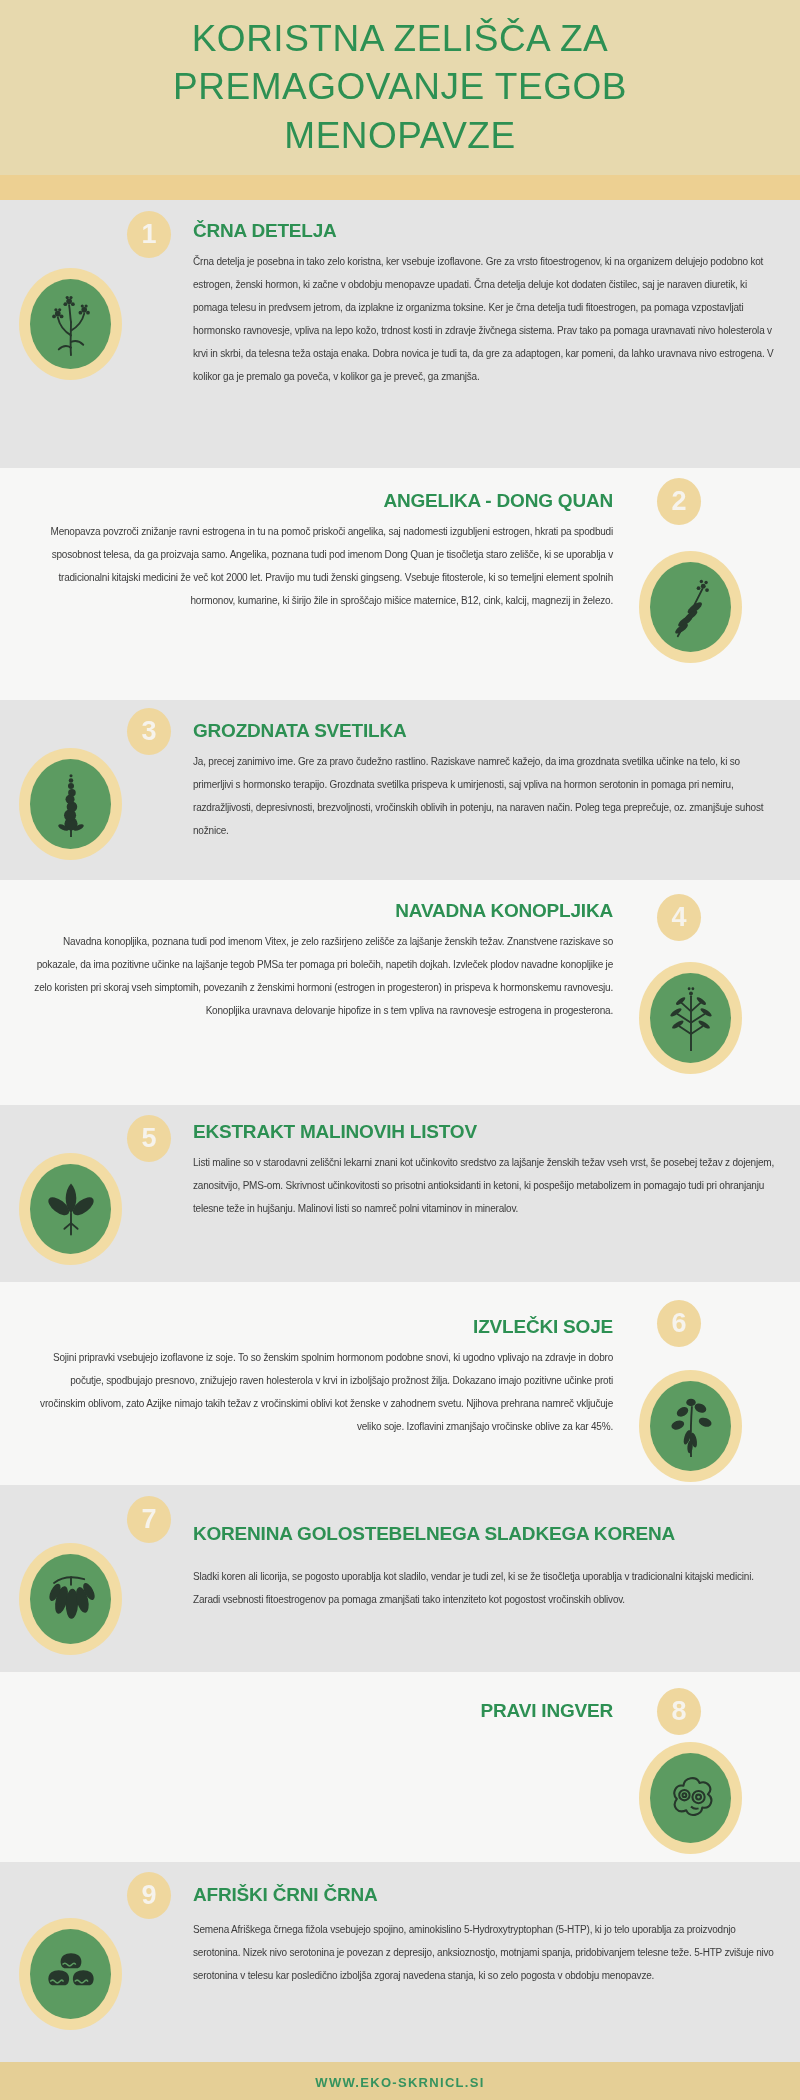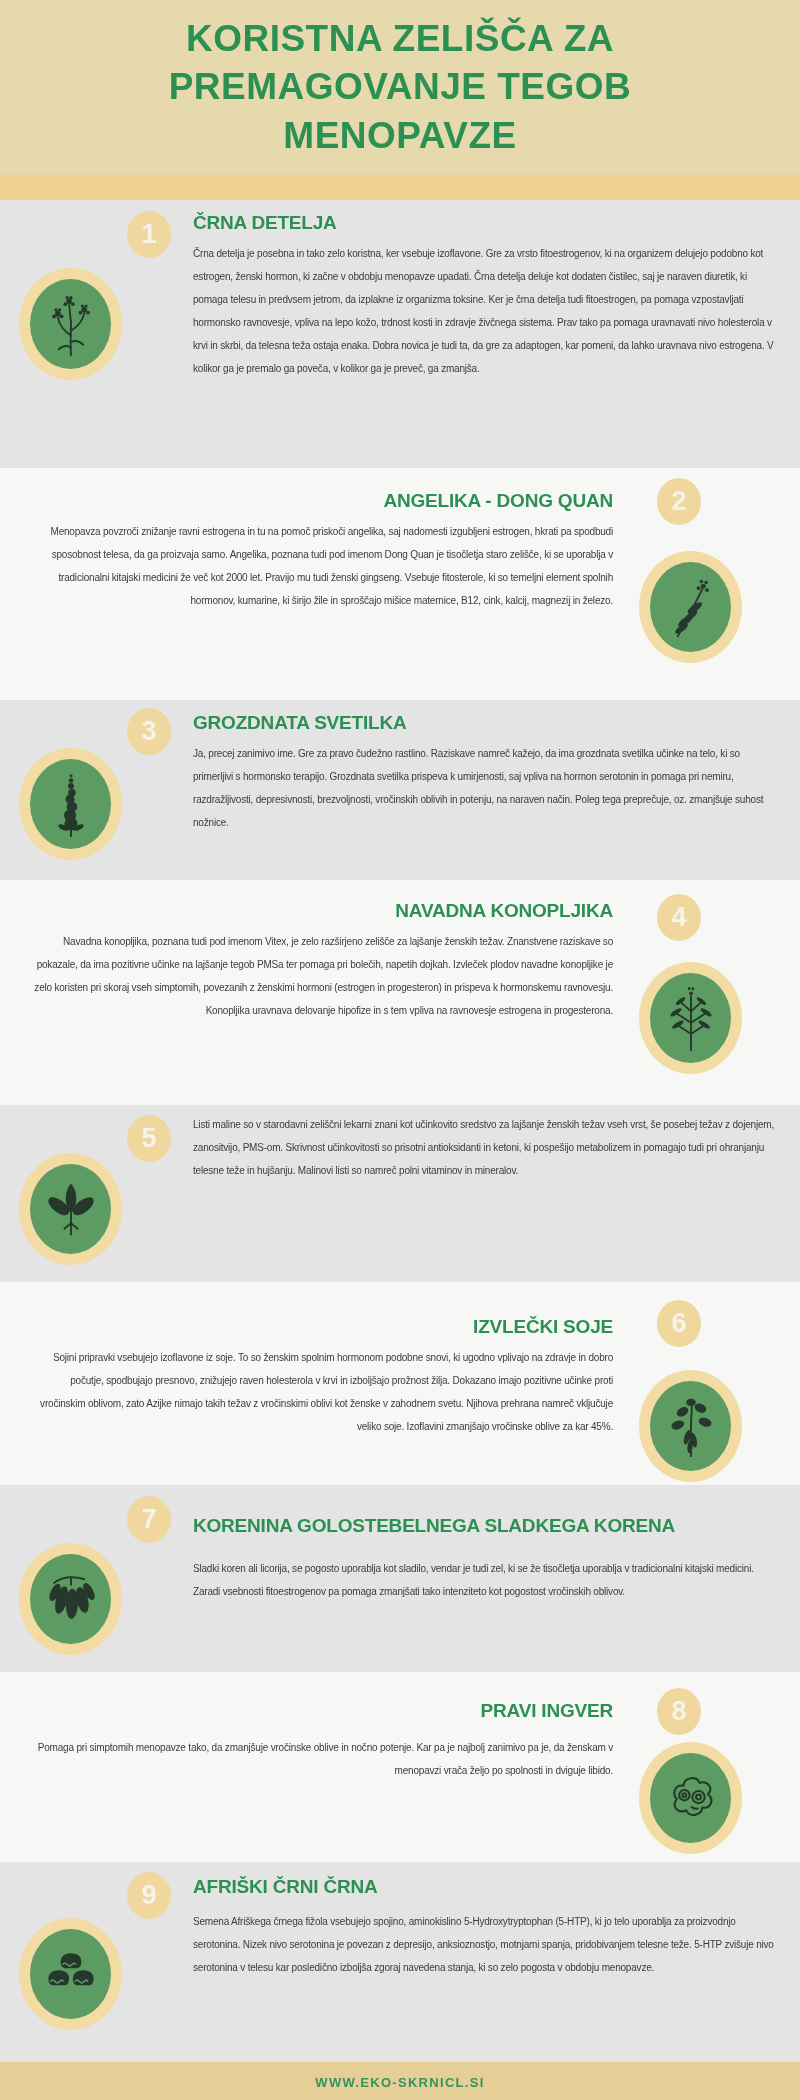--- a/index.html
+++ b/index.html
@@ -1,41 +1,41 @@
 <!DOCTYPE html>
 <html><head>
 <meta charset="utf-8">
 <style>
   html,body{margin:0;padding:0;background:#ffffff;}
   .page{width:800px;height:2100px;font-family:"Liberation Sans",sans-serif;position:relative;overflow:hidden;}
 
   
   .header{height:175px;background:#e7d9ae;display:flex;align-items:center;justify-content:center;}
-  .header h1{margin:0;max-width:540px;text-align:center;color:#2d9053;font-size:37px;line-height:1.3;font-weight:bold;letter-spacing:.5px;}
+  .header h1{margin:0;max-width:540px;text-align:center;color:#2d9053;font-size:37px;line-height:1.3;font-weight:normal;letter-spacing:.5px;}
   .band{height:25px;background:#edd092;}
 
   
   .section{position:relative;width:800px;overflow:hidden;}
   .gray{background:#e4e4e4;}
   .light{background:#f7f7f6;}
 
   .num{position:absolute;width:44px;height:47px;border-radius:50%;background:#efd79e;color:#f6f3ec;
        font-weight:bold;font-size:27px;display:flex;align-items:center;justify-content:center;}
   .left  .num{left:127px;}
   .right .num{right:99px;}
 
   .illus{position:absolute;width:103px;height:112px;border-radius:50%;background:#f2dca4;
          display:flex;align-items:center;justify-content:center;}
   .left  .illus{left:19px;}
   .right .illus{right:58px;}
   .disc{width:81px;height:90px;border-radius:50%;background:#5c9b61;display:flex;align-items:center;justify-content:center;overflow:hidden;}
   svg.plant{width:58px;height:66px;display:block;}
 
   .content{position:relative;}
-  .left  .content{margin:0 22px 0 193px;text-align:left;}
+  .left  .content{margin:8px 22px 0 193px;text-align:left;}
   .right .content{margin:8px 187px 0 30px;text-align:right;}
   h2{color:#2d9053;font-size:19px;font-weight:bold;letter-spacing:-.2px;margin:0 0 8px;}
   p{margin:0;color:#3c3c3c;font-size:10px;line-height:23px;letter-spacing:-.2px;}
 
   .s1{height:268px}.s1 .num{top:11px}.s1 .illus{top:68px}.s1 .content{padding-top:12px}
   .s2{height:232px}.s2 .num{top:10px}.s2 .illus{top:83px}.s2 .content{padding-top:14px}
   .s3{height:180px}.s3 .num{top:8px} .s3 .illus{top:48px}.s3 .content{padding-top:12px}
   .s4{height:225px}.s4 .num{top:14px}.s4 .illus{top:82px}.s4 .content{padding-top:12px}
   .s5{height:177px}.s5 .num{top:10px}.s5 .illus{top:48px}.s5 .content{padding-top:8px}
   .s6{height:203px}.s6 .num{top:18px}.s6 .illus{top:88px}.s6 .content{padding-top:26px}
@@ -192,20 +192,21 @@
           </g>
           <g stroke="#26372b" stroke-width="2" fill="none" stroke-linecap="round">
             <path d="M30 40V62"></path>
               <path d="M30 50L23 56"></path>
               <path d="M30 50L37 56"></path>
           </g>
         </svg>
       </div>
     </div>
     <div class="content">
+      <h2>EKSTRAKT MALINOVIH LISTOV</h2>
       <p>Listi maline so v starodavni zeliščni lekarni znani kot učinkovito sredstvo za lajšanje ženskih težav vseh vrst, še posebej težav z dojenjem, zanositvijo, PMS-om. Skrivnost učinkovitosti so prisotni antioksidanti in ketoni, ki pospešijo metabolizem in pomagajo tudi pri ohranjanju telesne teže in hujšanju. Malinovi listi so namreč polni vitaminov in mineralov.</p>
     </div>
   </section>
 
   <section class="section s6 light right">
     <div class="num">6</div>
     <div class="illus">
       <div class="disc">
         <svg class="plant" viewBox="0 0 60 70">
           <path d="M30 68C30 54 29 40 31 14" stroke="#26372b" stroke-width="2" fill="none"></path>
@@ -264,21 +265,20 @@
               <circle cx="23" cy="32" r="2"></circle>
             <circle cx="38" cy="34" r="6.5"></circle>
               <circle cx="38" cy="34" r="2.6"></circle>
             <path d="M30 44C32 46 35 47 38 46"></path>
           </g>
         </svg>
       </div>
     </div>
     <div class="content">
       <h2>PRAVI INGVER</h2>
-      <p>Pomaga pri simptomih menopavze tako, da zmanjšuje vročinske oblive in nočno potenje. Kar pa je najbolj zanimivo pa je, da ženskam v menopavzi vrača željo po spolnosti in dviguje libido.</p>
     </div>
   </section>
 
   <section class="section s9 gray left">
     <div class="num">9</div>
     <div class="illus">
       <div class="disc">
         <svg class="plant" viewBox="0 0 60 70">
           <g fill="#26372b">
             <path d="M19 22c0-6 5-9 11-9s11 3 11 9c0 4-2 7-5 7H24c-3 0-5-3-5-7Z"></path>

